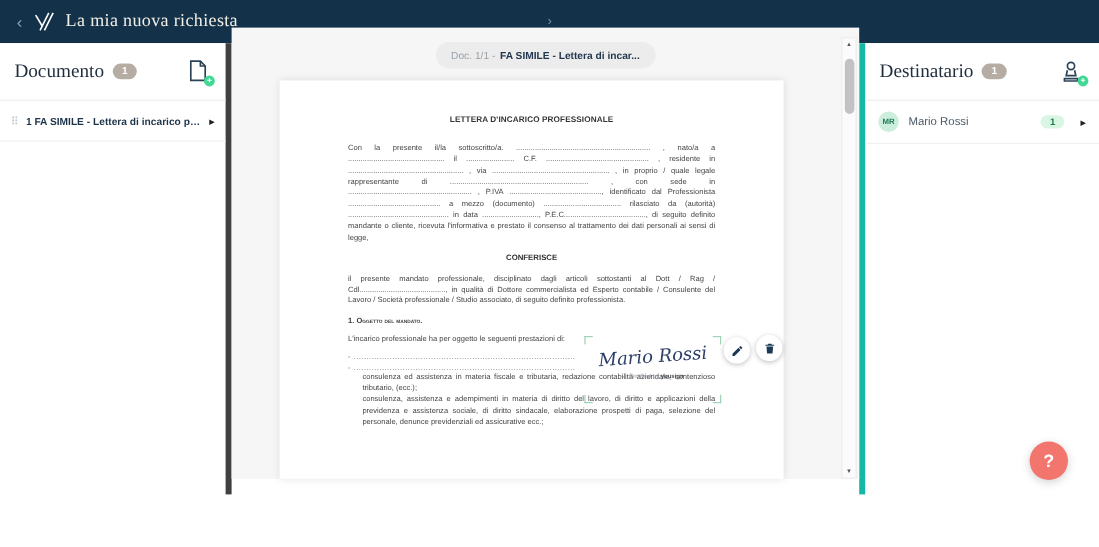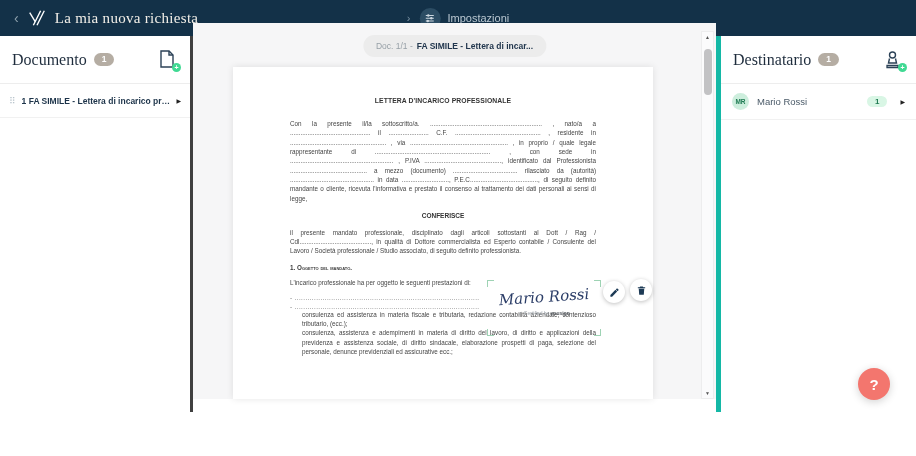--- a/index.html
+++ b/index.html
@@ -21,21 +21,21 @@
   .step-circle.inactive { background:#2c4d64; }
   .step-label.active { color:#ffffff; font-size:11px; font-weight:bold; }
   .step-label.inactive { color:#b9c7d1; font-size:11px; }
   .step-sep { color:#7c93a3; font-size:11px; }
   .btn-next { margin-left:auto; background:#74e9c5; color:#123249; border:none; border-radius:999px;
               height:24px; padding:0 14px; font-size:11px; font-weight:bold; display:flex; align-items:center;
               gap:5px; cursor:pointer; font-family:"Liberation Sans", sans-serif; }
 
   
   .panel { position:absolute; top:36px; height:376px; background:#fff; }
-  .panel-left  { left:0; width:193px; border-right:3px solid #404040; }
+  .panel-left  { left:0; width:193px; border-right:5px solid #404040; }
   .panel-right { left:716px; width:200px; border-left:5px solid #14b8a6; }
   .panel-header { height:48px; display:flex; align-items:center; padding:0 12px; border-bottom:1px solid #ededed; }
   .panel-title { font-family:"Liberation Serif", serif; font-size:16px; color:#1f2d3d; }
   .count-badge { margin-left:7px; background:#b5ada3; color:#fff; font-size:8.5px; font-weight:bold;
                  padding:1px 8px; border-radius:9px; line-height:11px; }
   .panel-add { margin-left:auto; position:relative; width:20px; height:20px; cursor:pointer; }
   .plus-dot { position:absolute; right:-3px; bottom:-2px; width:9px; height:9px; background:#40d993;
               border-radius:50%; color:#fff; font-size:7px; font-weight:bold; line-height:9px; text-align:center; }
   .doc-row { height:34px; display:flex; align-items:center; padding:0 9px; border-bottom:1px solid #f1f1f1; cursor:pointer; }
   .drag-handle { color:#b9c4cc; font-size:9px; margin-right:6px; cursor:grab; }
@@ -110,33 +110,20 @@
       <svg width="20" height="20" viewBox="0 0 22 22">
         <line x1="3" y1="5" x2="9" y2="15" stroke="#fff" stroke-width="1.5"></line>
         <line x1="15" y1="3" x2="7" y2="19" stroke="#fff" stroke-width="1.5"></line>
         <line x1="19" y1="3" x2="11" y2="19" stroke="#fff" stroke-width="1.5"></line>
       </svg>
     </span>
     <span class="nav-title">La mia nuova richiesta</span>
 
     <div class="nav-steps">
       <span class="step-sep">›</span>
-      <div class="step">
-        <span class="step-circle inactive">
-          <svg width="12" height="12" viewBox="0 0 24 24">
-            <line x1="4" y1="7" x2="20" y2="7" stroke="#cdd8e0" stroke-width="2"></line>
-            <circle cx="9" cy="7" r="2.4" fill="#cdd8e0"></circle>
-            <line x1="4" y1="12.5" x2="20" y2="12.5" stroke="#cdd8e0" stroke-width="2"></line>
-            <circle cx="15" cy="12.5" r="2.4" fill="#cdd8e0"></circle>
-            <line x1="4" y1="18" x2="20" y2="18" stroke="#cdd8e0" stroke-width="2"></line>
-            <circle cx="8" cy="18" r="2.4" fill="#cdd8e0"></circle>
-          </svg>
-        </span>
-        <span class="step-label inactive">Impostazioni</span>
-      </div>
     </div>
 
   </div>
 
   <div class="panel panel-left">
     <div class="panel-header">
       <span class="panel-title">Documento</span>
       <span class="count-badge">1</span>
       <span class="panel-add">
         <svg width="17" height="19" viewBox="0 0 17 19">

